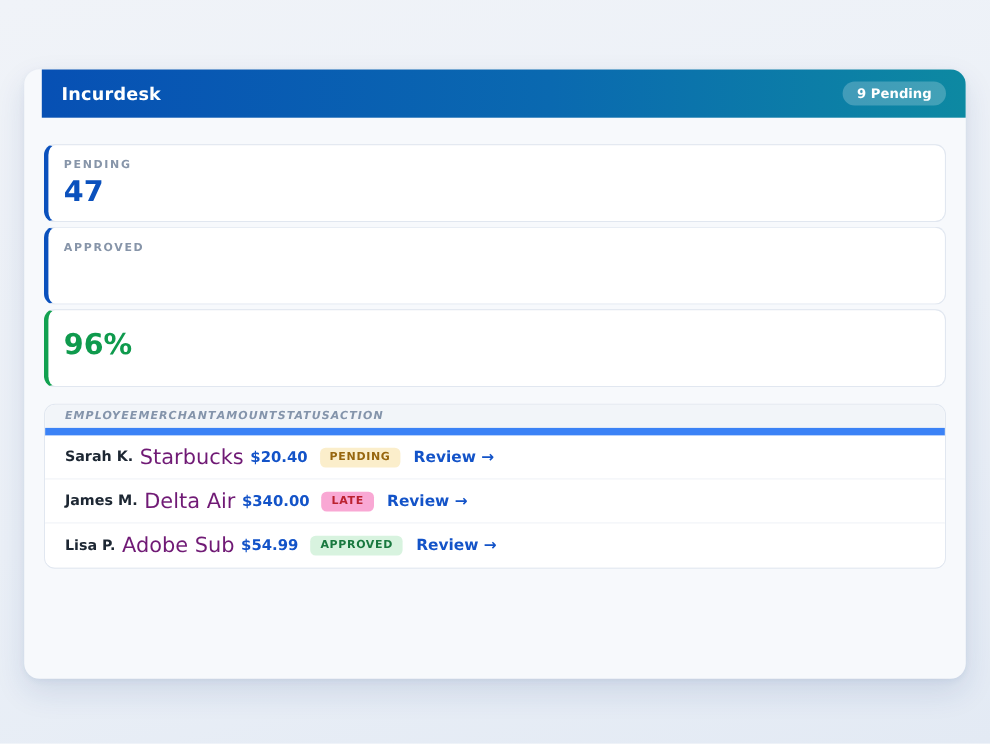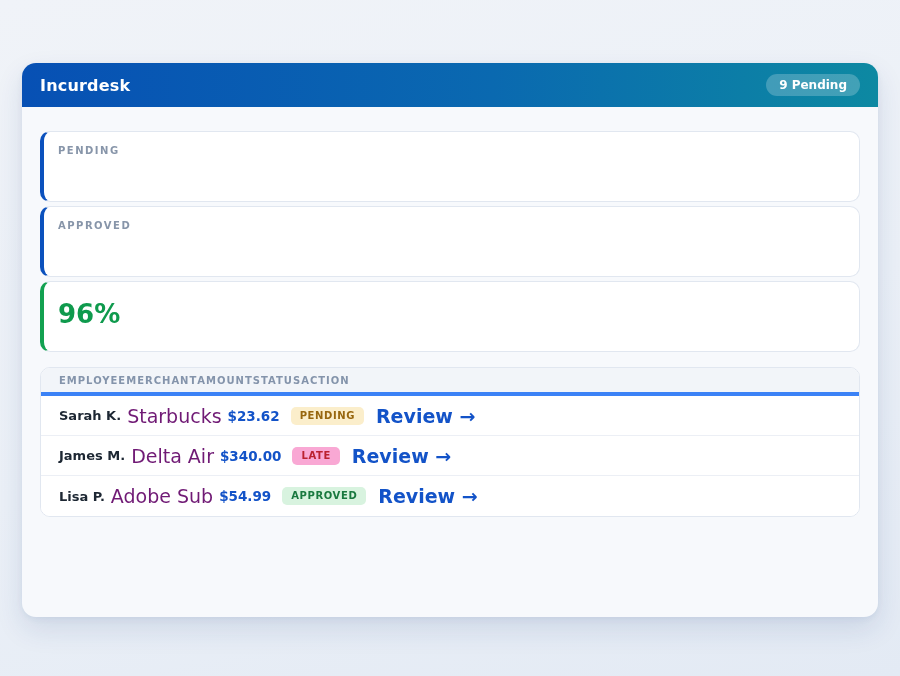--- a/index.html
+++ b/index.html
@@ -18,20 +18,21 @@
     box-shadow: 0 12px 28px rgba(25, 60, 120, 0.12), 0 2px 6px rgba(25,60,120,0.06);
     overflow: hidden;
   }
   .panel-header {
     height: 44px;
     background: linear-gradient(90deg, #0750b4 0%, #0a69b0 55%, #0d89a2 100%);
     display: flex;
     align-items: center;
     justify-content: space-between;
     padding: 0 18px;
+    margin-left: 16px;
   }
   .app-title {
     color: #ffffff;
     font-size: 16px;
     font-weight: bold;
     letter-spacing: 0.2px;
   }
   .header-pill {
     background: rgba(255, 255, 255, 0.22);
     color: #ffffff;
@@ -70,25 +71,26 @@
 
   .expense-table {
     margin-top: 15px;
     background: #ffffff;
     border: 1px solid #e1e7f0;
     border-radius: 10px;
     overflow: hidden;
   }
   .table-header {
     background: #f2f5f9;
-    border-bottom: 4px solid #3b82f6;
+    border-bottom: 7px solid #3b82f6;
     height: 28px;
     display: flex;
     align-items: center;
     padding: 0 18px;
+    font-style: italic;
   }
   .th-label {
     font-size: 10px;
     font-weight: bold;
     color: #8494ab;
     letter-spacing: 1px;
   }
   .table-row {
     height: 40px;
     display: flex;
@@ -121,41 +123,42 @@
     letter-spacing: 0.6px;
     padding: 4px 9px;
     border-radius: 5px;
     margin-right: 12px;
     line-height: 1;
   }
   .status-badge[data-status="pending"]  { background: #fbeecb; color: #97660e; }
   .status-badge[data-status="late"]     { background: #f9a8d4; color: #bb2230; }
   .status-badge[data-status="approved"] { background: #d8f3df; color: #19793f; }
   .cell-action {
-    font-size: 19px;
+    font-size: 14px;
     font-weight: bold;
     color: #1353c8;
     text-decoration: none;
     cursor: pointer;
   }
 </style>
 </head>
 <body>
 
 <div class="panel">
 
   <div class="panel-header">
     <div class="app-title">Incurdesk</div>
     <div class="header-pill">9 Pending</div>
   </div>
 
   <div class="panel-body">
 
     <div class="stat-card" data-accent="blue">
       <div class="stat-label">PENDING</div>
+      <div class="stat-value">47</div>
     </div>
 
     <div class="stat-card" data-accent="blue">
       <div class="stat-label">APPROVED</div>
     </div>
 
 
     <div class="stat-card" data-accent="green">
       <div class="stat-value">96%</div>
     </div>
@@ -166,21 +169,21 @@
         <span class="th-label">EMPLOYEE</span>
         <span class="th-label">MERCHANT</span>
         <span class="th-label">AMOUNT</span>
         <span class="th-label">STATUS</span>
         <span class="th-label">ACTION</span>
       </div>
 
       <div class="table-row">
         <span class="cell-employee">Sarah K.</span>
         <span class="cell-merchant">Starbucks</span>
-        <span class="cell-amount">$23.62</span>
+        <span class="cell-amount">$20.40</span>
         <span class="status-badge" data-status="pending">PENDING</span>
         <a class="cell-action">Review →</a>
       </div>
 
       <div class="table-row">
         <span class="cell-employee">James M.</span>
         <span class="cell-merchant">Delta Air</span>
         <span class="cell-amount">$340.00</span>
         <span class="status-badge" data-status="late">LATE</span>
         <a class="cell-action">Review →</a>

